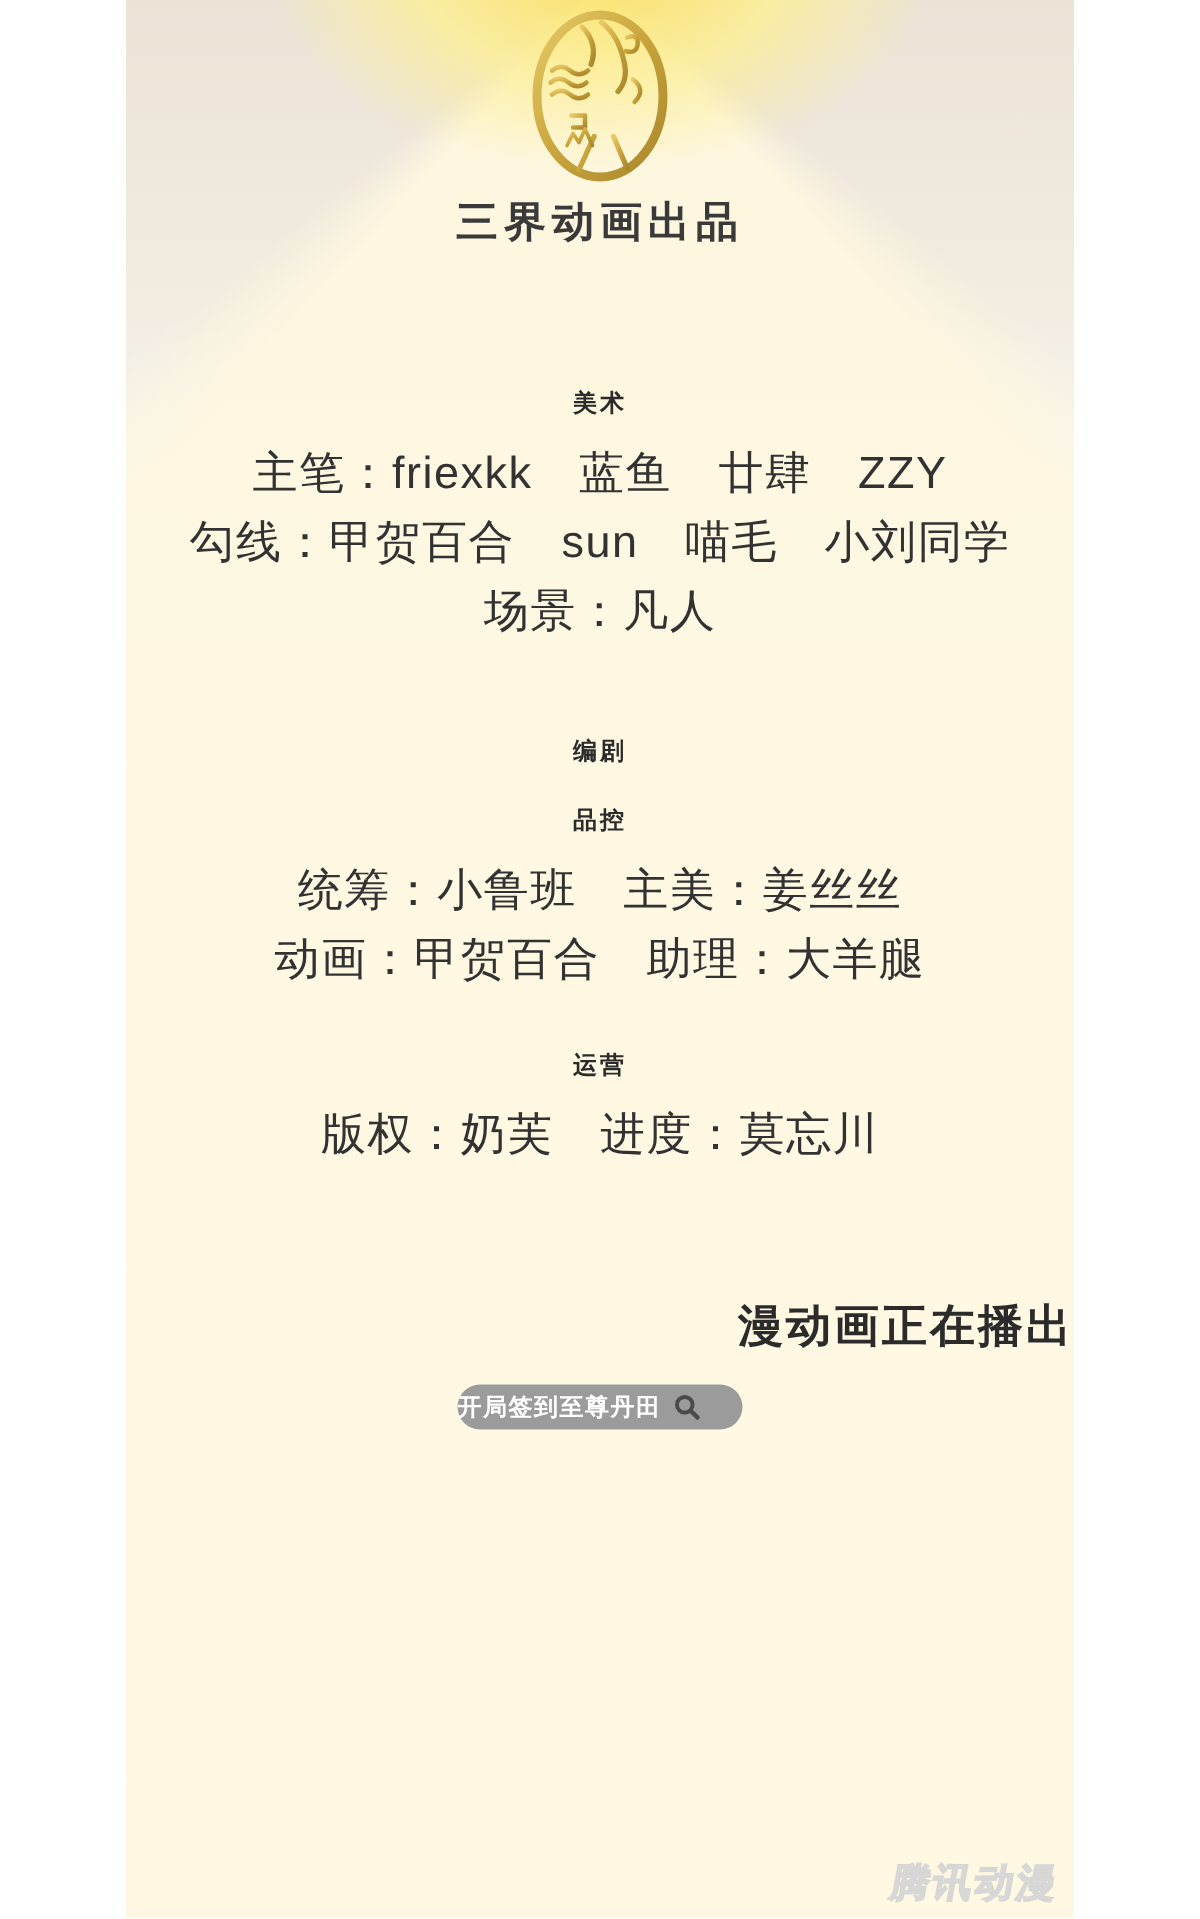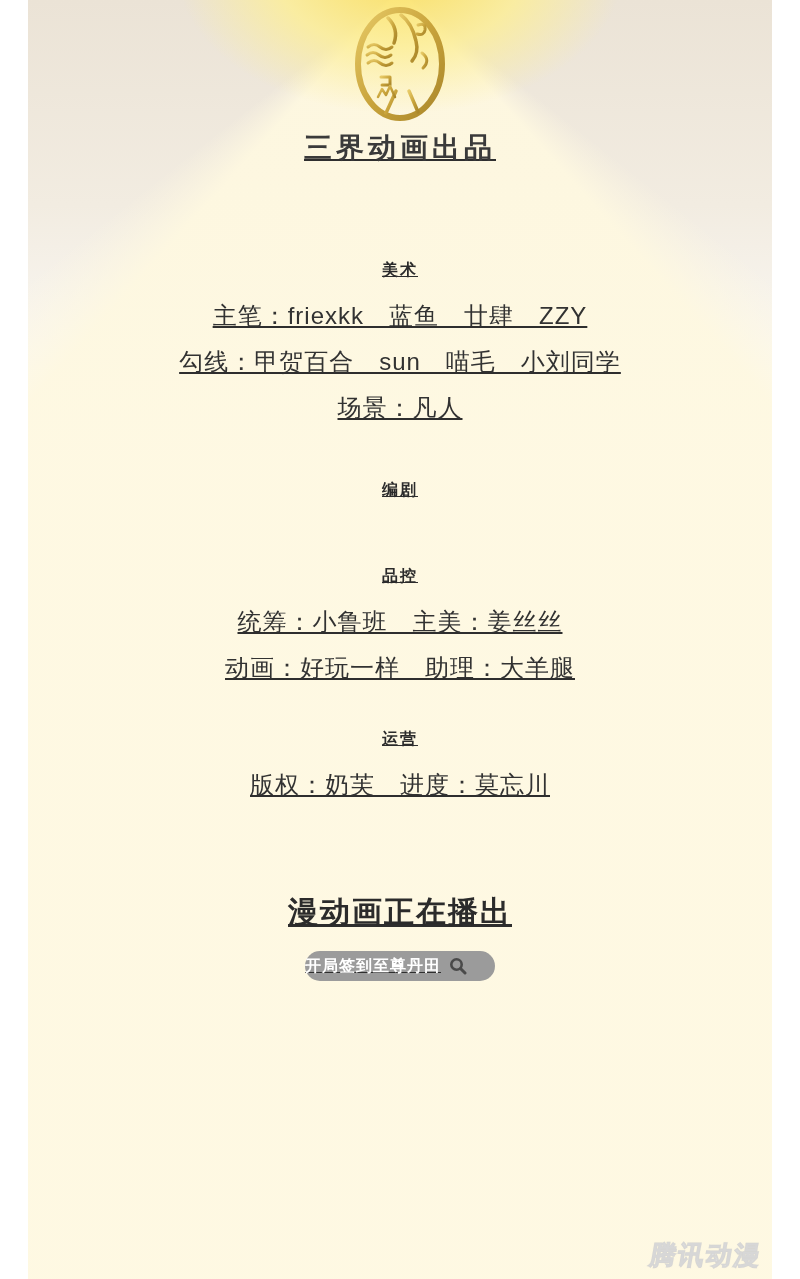--- a/index.html
+++ b/index.html
@@ -1,32 +1,31 @@
 <!DOCTYPE html>
 <html><head>
 <meta charset="utf-8">
 <style>
   * { margin: 0; padding: 0; box-sizing: border-box; }
   html, body { background: #fff; }
   body { font-family: "Liberation Sans", sans-serif; }
 
   .page {
     position: relative;
-    width: 744px;
+    width: 632px;
     height: 1279px;
     margin: 0 auto;
     overflow: hidden;
     color: #2e2e2e;
     background:
       radial-gradient(ellipse 310px 200px at 50% -30px,
         rgba(250,222,92,0.95) 0%, rgba(252,238,152,0.85) 40%, rgba(253,246,205,0) 72%),
       conic-gradient(from 128deg at 50% -10px,
         rgba(255,250,228,0) 0deg, rgba(254,248,224,0.92) 10deg 94deg, rgba(255,252,242,0) 104deg),
       linear-gradient(180deg, #ebe3d6 0%, #f2ece1 16%, #ffffff 36%, #ffffff 100%);
-    text-decoration: underline;
   }
 
   .logo-wrap {
     width: 96px;
     margin: 5px auto 0;
   }
   .logo-wrap svg { display: block; width: 96px; height: 118px; }
 
   .studio-title {
     margin-top: 6px;
@@ -43,33 +42,33 @@
     text-align: center;
     font-size: 16px;
     font-weight: 800;
     line-height: 46px;
     letter-spacing: 2px;
     color: #2b2b2b;
     white-space: pre;
   }
   .line {
     text-align: center;
-    font-size: 24px;
+    font-size: 30px;
     line-height: 46px;
     letter-spacing: 1px;
     color: #323232;
     white-space: pre;
   }
-  .sec-writers  { margin-top: 36px; }
-  .sec-quality  { margin-top: 40px; }
+  .sec-writers  { margin-top: 48px; }
+  .sec-quality  { }
   .sec-ops      { margin-top: 25px; }
 
   .airing-title {
     margin-top: 84px;
-    text-align: center;
+    text-align: right;
     font-size: 30px;
     font-weight: 800;
     letter-spacing: 2px;
     color: #2b2b2b;
   }
 
   .search-pill {
     margin: 18px auto 0;
     width: 190px;
     height: 30px;
@@ -153,21 +152,21 @@
       <div class="line">场景：凡人</div>
     </div>
 
     <div class="sec-writers">
       <div class="sec-heading">编剧</div>
     </div>
 
     <div class="sec-quality">
       <div class="sec-heading">品控</div>
       <div class="line">统筹：小鲁班　主美：姜丝丝</div>
-      <div class="line">动画：好玩一样　助理：大羊腿</div>
+      <div class="line">动画：甲贺百合　助理：大羊腿</div>
     </div>
 
     <div class="sec-ops">
       <div class="sec-heading">运营</div>
       <div class="line">版权：奶芙　进度：莫忘川</div>
     </div>
 
   </div>
 
   <div class="airing-title">漫动画正在播出</div>

